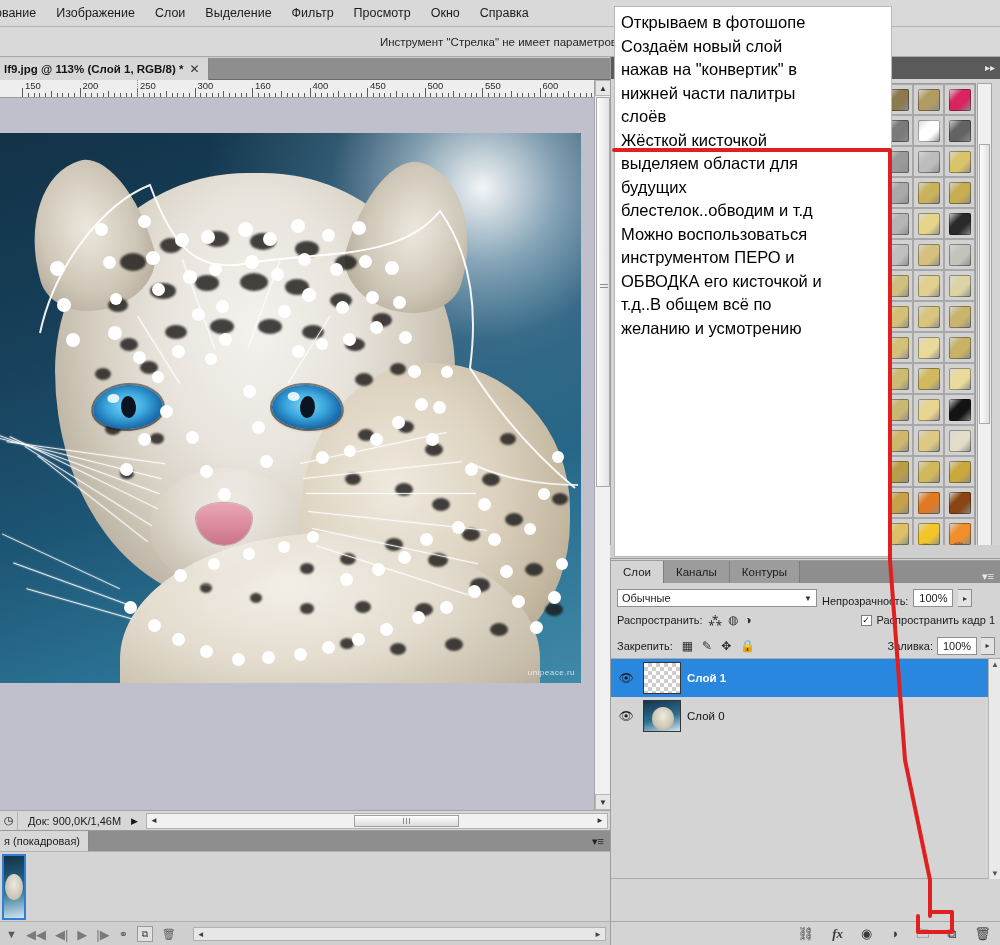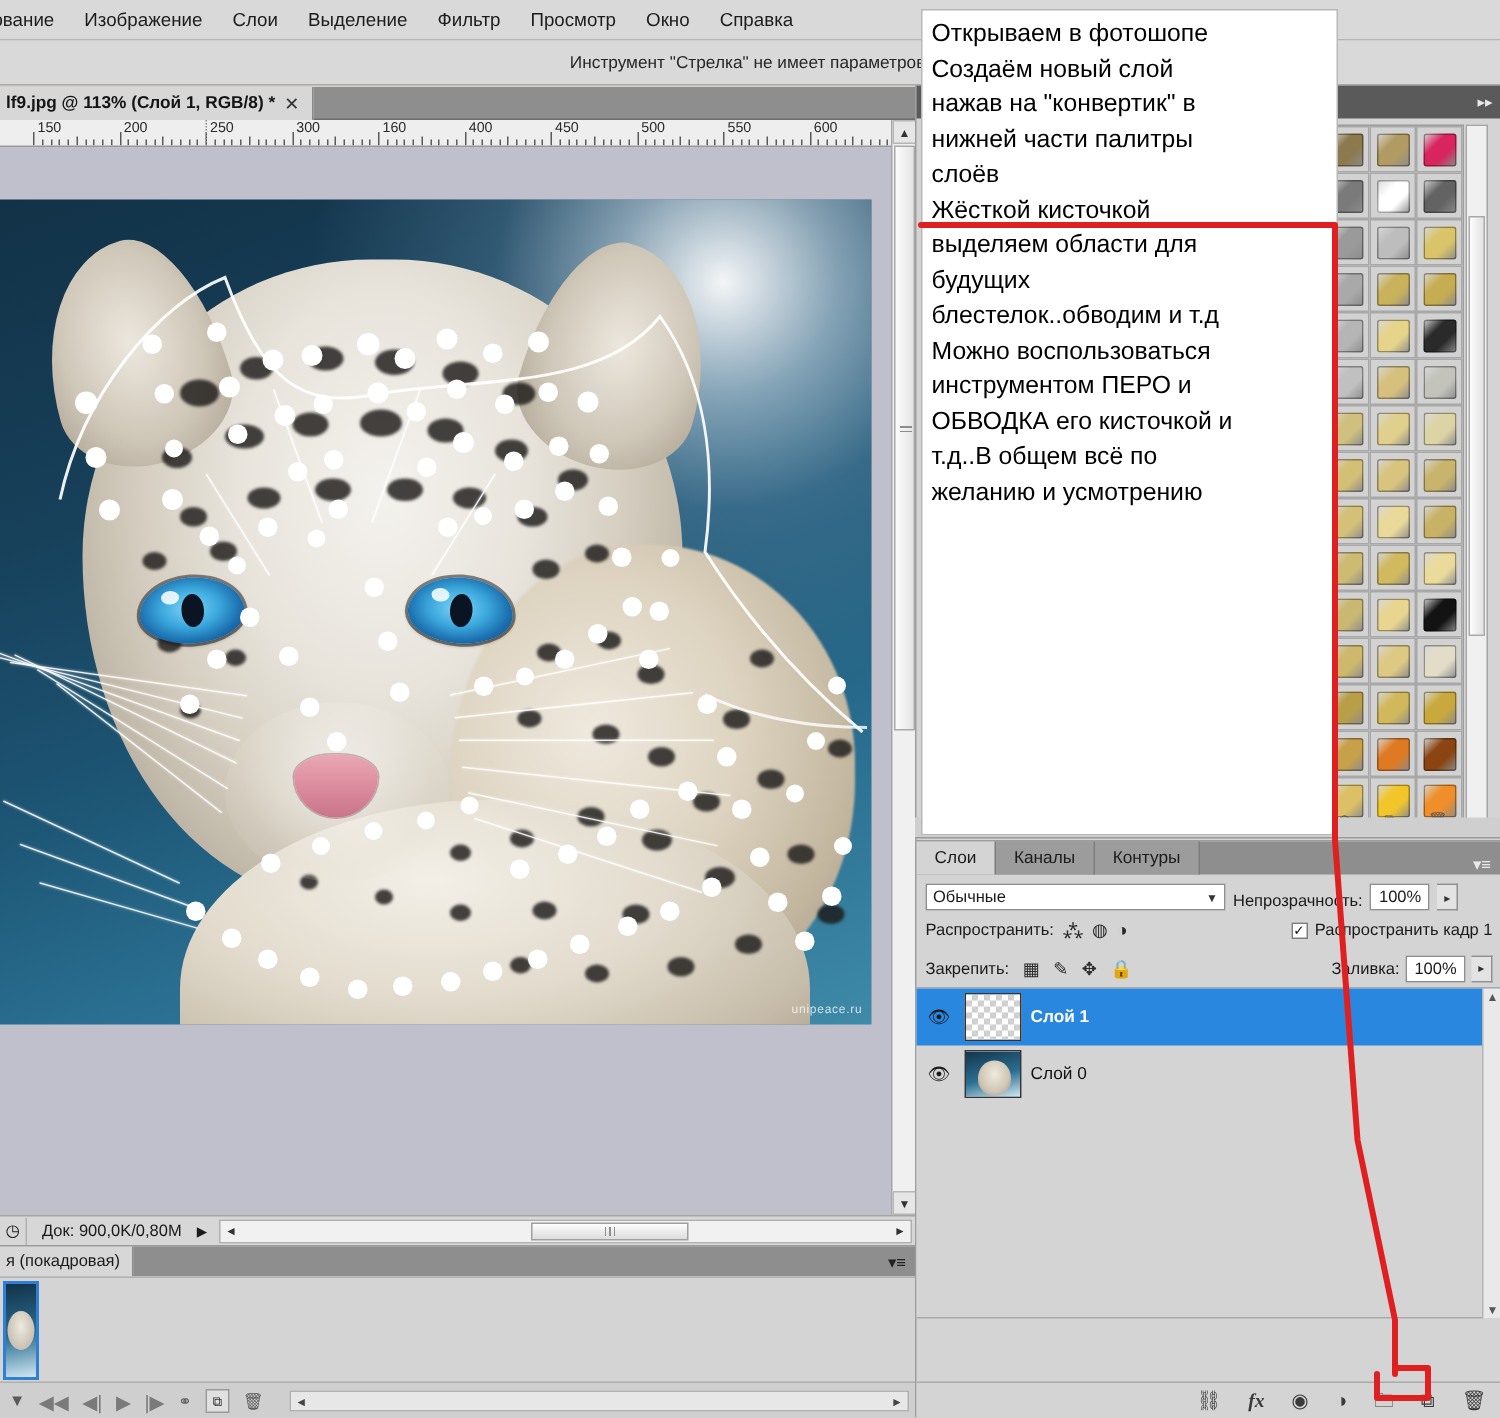--- a/index.html
+++ b/index.html
@@ -759,21 +759,21 @@
   <div class="vscroll">
     <div class="arrow up">▲</div>
     <div class="thumb">
         <div class="grip"></div>
       </div>
     <div class="arrow dn">▼</div>
   </div>
 
   <div class="statusbar">
     <div class="clockicon">◷</div>
-    <div class="doc">Док: 900,0K/0,80M</div>
+    <div class="doc">Док: 900,0K/1,46M</div>
     <div class="tri">▶</div>
     <div class="hbar">
       <span class="ha">◄</span>
       <div class="hthumb">
           <div class="hgrip"></div>
         </div>
       <span class="ha" style="margin-left:auto">►</span>
     </div>
   </div>
 

